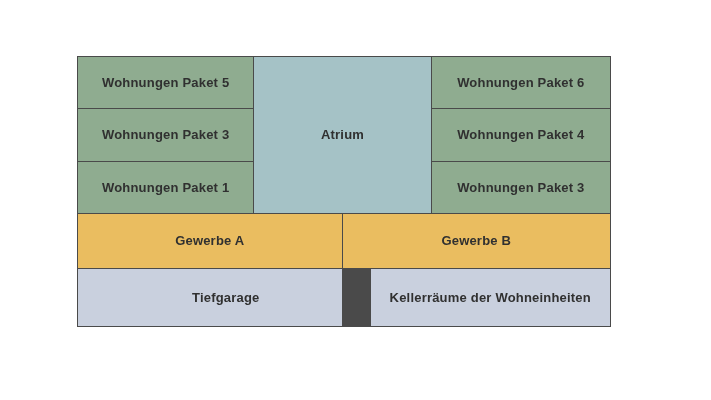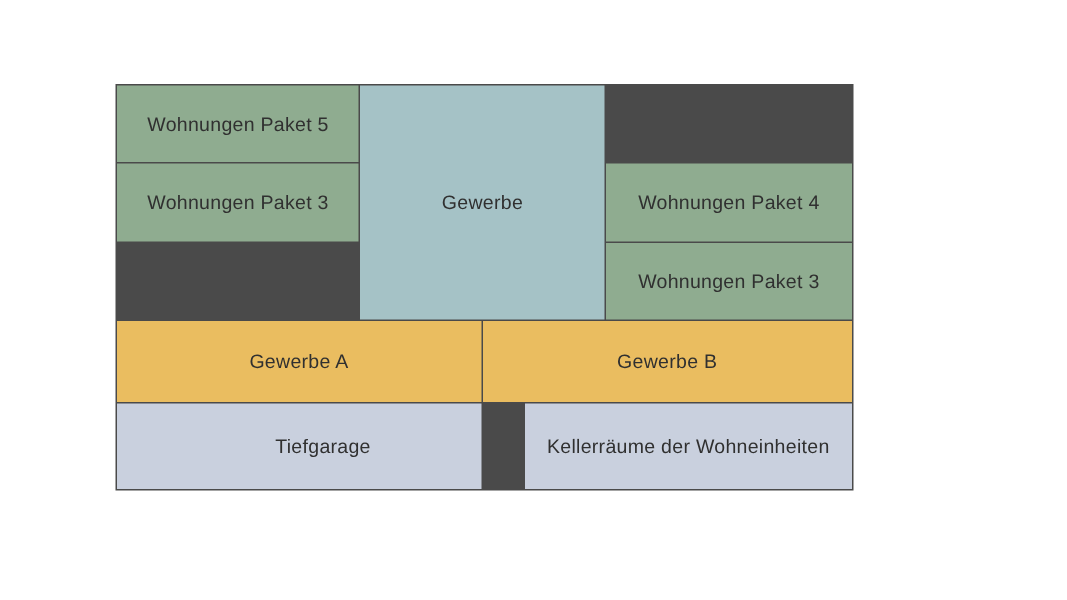--- a/index.html
+++ b/index.html
@@ -14,29 +14,30 @@
   .canvas {
     position: relative;
     width: 711px;
     height: 400px;
     background: var(--bg, #ffffff);
   }
   .building-grid {
     position: absolute;
     left: 77px;
     top: 56px;
-    width: 492px;
+    width: 534px;
     height: 271px;
     box-sizing: border-box;
     display: grid;
     grid-template-columns: 177fr 88fr 89fr 180fr;
     grid-template-rows: 52fr 53fr 52fr 56fr 58fr;
     gap: 1px;
     padding: 1px;
     background: var(--border, #4a4a4a);
+    font-weight: bold;
   }
   .block {
     display: flex;
     align-items: center;
     justify-content: center;
     text-align: center;
     font-size: 13px;
     letter-spacing: 0.2px;
     color: var(--text, #303030);
   }
@@ -62,25 +63,31 @@
 
 <div class="canvas">
   <div class="building-grid">
 
     <div class="block fill-wohnungen b-p5">
       <span>Wohnungen Paket 5</span>
     </div>
     <div class="block fill-wohnungen b-p3">
       <span>Wohnungen Paket 3</span>
     </div>
+    <div class="block fill-wohnungen b-p1">
+      <span>Wohnungen Paket 1</span>
+    </div>
 
     <div class="block fill-atrium b-atrium">
-      <span>Gewerbe</span>
+      <span>Atrium</span>
     </div>
 
+    <div class="block fill-wohnungen b-p6">
+      <span>Wohnungen Paket 6</span>
+    </div>
     <div class="block fill-wohnungen b-p4">
       <span>Wohnungen Paket 4</span>
     </div>
     <div class="block fill-wohnungen b-p2">
       <span>Wohnungen Paket 3</span>
     </div>
 
     <div class="block fill-gewerbe b-gewa">
       <span>Gewerbe A</span>
     </div>

